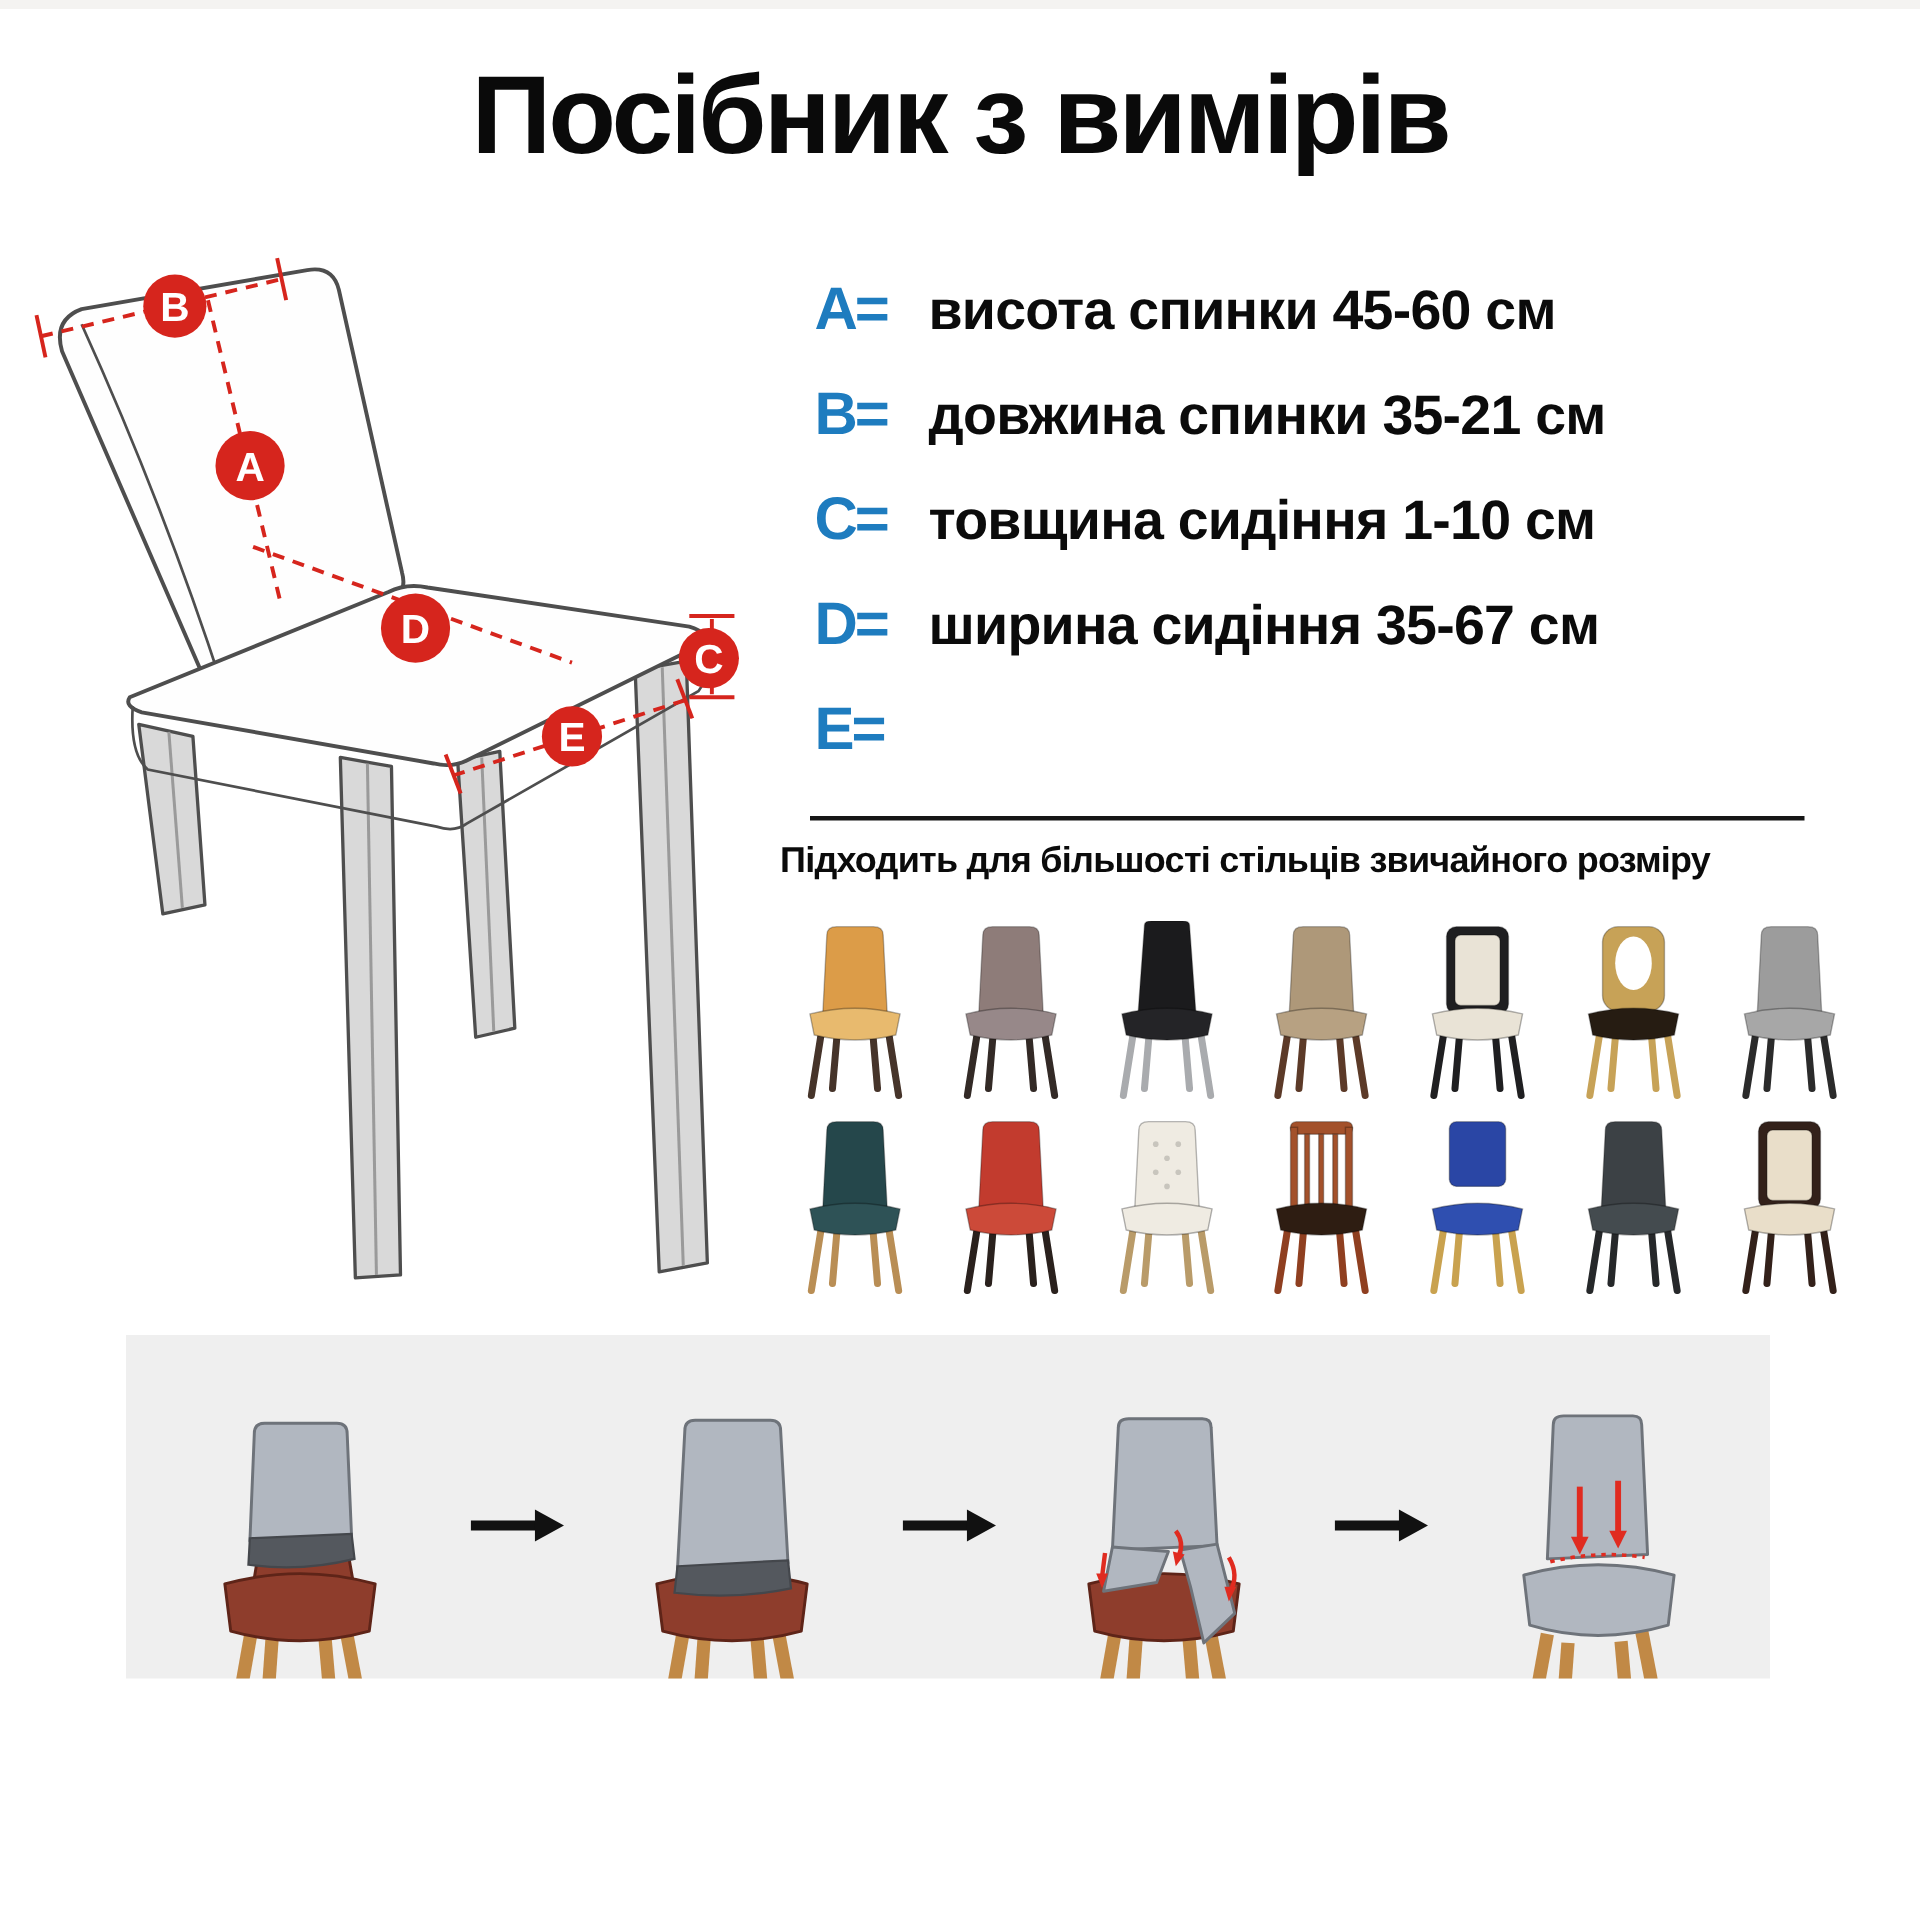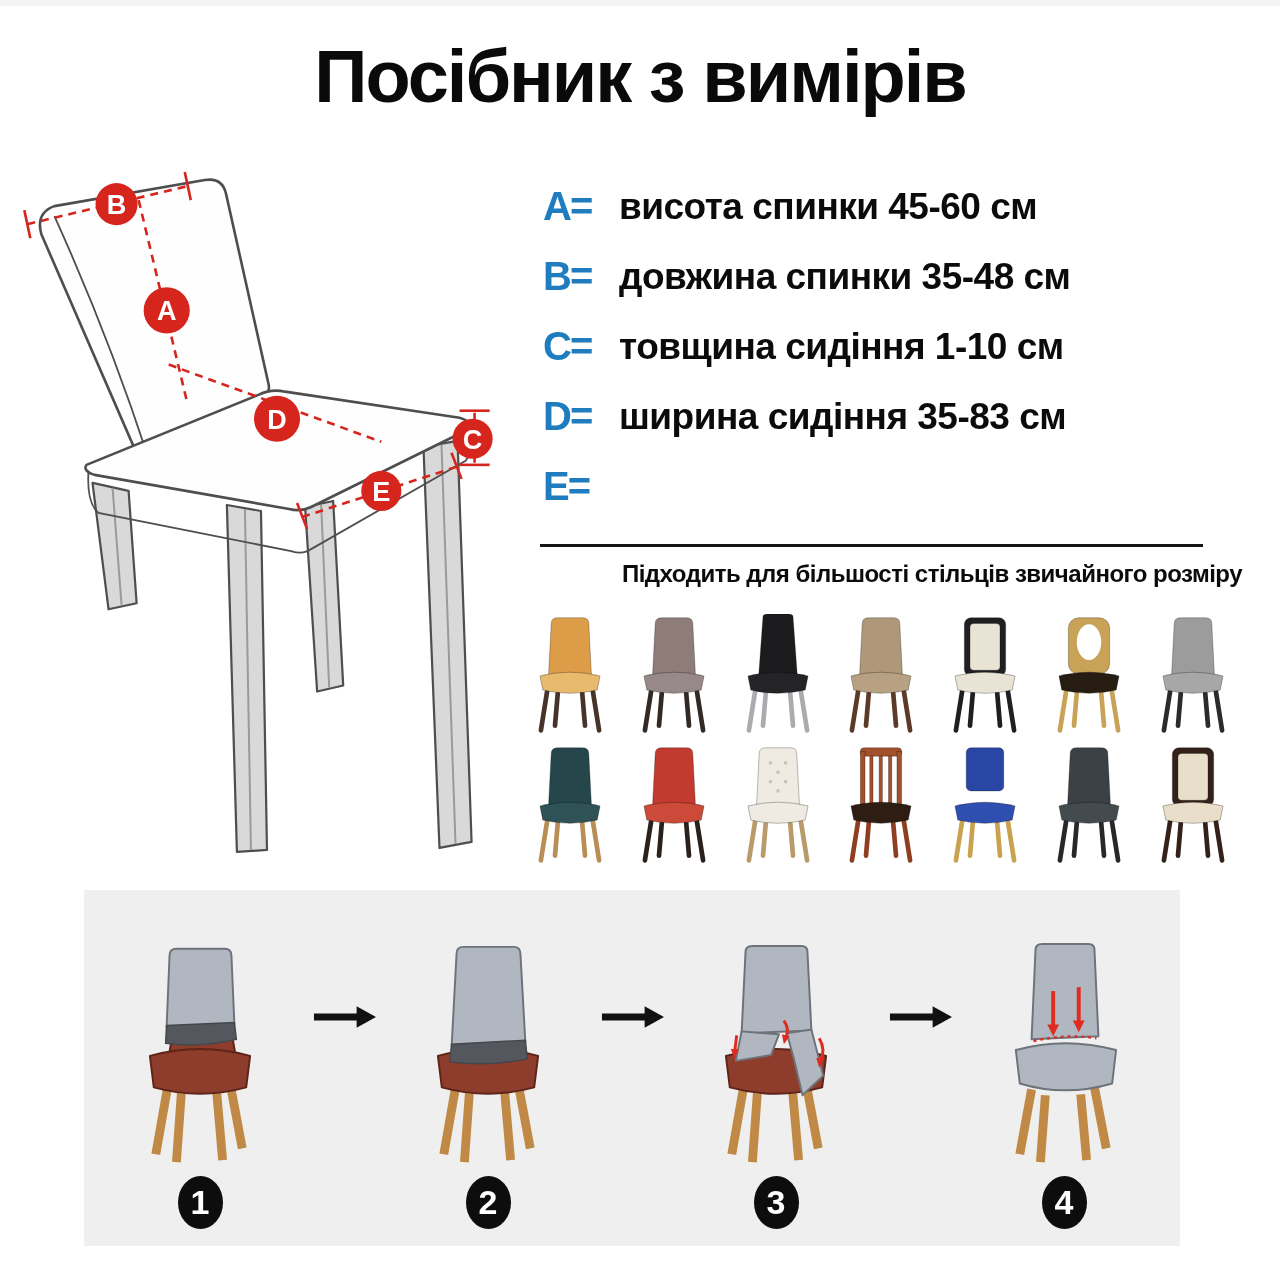--- a/index.html
+++ b/index.html
@@ -1,17 +1,17 @@
 <!DOCTYPE html>
 <html style="--accent-red: #d6251d; --accent-blue: #1e7cbf; --panel-gray: #efefef; --cover-gray: #b1b7c0; --cover-dark: #54585e; --seat-brown: #8e3d2c; --leg-wood: #c18946; --arrow-red: #e02b20;"><head>
 <meta charset="utf-8">
 <style>
   html,body{margin:0;padding:0;background:#fff;}
   body{width:1280px;height:1280px;font-family:"Liberation Sans",sans-serif;color:#0b0b0b;}
-  .page{position:relative;width:1280px;height:1280px;background:#fff;overflow:hidden;}
+  .page{position:relative;width:1280px;height:1119px;background:#fff;overflow:hidden;}
   .page::before{content:"";position:absolute;left:0;top:0;width:100%;height:6px;background:#f4f3f1;}
 
   .title{position:absolute;top:34px;left:0;right:0;text-align:center;
          font-size:74px;font-weight:800;letter-spacing:-2px;color:#0a0a0a;}
 
   
   .diagram{position:absolute;left:8px;top:160px;width:522px;height:712px;}
   .outline{fill:#fefefe;stroke:#4e4e4e;stroke-width:2.6;stroke-linejoin:round;}
   .thin{fill:none;stroke:#4e4e4e;stroke-width:1.8;}
   .leg{fill:#d9d9d9;stroke:#4e4e4e;stroke-width:2.2;stroke-linejoin:round;}
@@ -21,21 +21,21 @@
   .pt{fill:var(--accent-red);}
   .ptxt{fill:#fff;font-size:27px;font-weight:800;text-anchor:middle;}
 
   
   .specs{position:absolute;left:543px;top:184px;width:690px;}
   .spec-row{display:flex;align-items:center;height:45px;margin-bottom:25px;}
   .spec-key{width:76px;font-size:40px;font-weight:700;color:var(--accent-blue);letter-spacing:-2px;}
   .spec-val{font-size:37px;font-weight:800;letter-spacing:-0.5px;color:#0b0b0b;}
 
   .divider{position:absolute;left:540px;top:544px;width:663px;height:3px;background:#161616;}
-  .note{position:absolute;left:520px;top:560px;width:722px;text-align:right;
+  .note{position:absolute;left:520px;top:560px;width:722px;text-align:left;
         font-size:24px;font-weight:800;letter-spacing:-0.5px;}
 
   
   .chair-grid{position:absolute;left:518px;top:606px;width:727px;height:260px;
               display:grid;grid-template-columns:repeat(7,1fr);grid-template-rows:1fr 1fr;
               align-items:end;justify-items:center;}
   .chair-art{width:94px;height:122px;--frame:#888;}
   .chair-art g.variant{display:none;}
   .chair-art[data-variant="parsons"]  .v-parsons{display:inline;}
   .chair-art[data-variant="highback"] .v-highback{display:inline;}
@@ -117,29 +117,29 @@
     <text class="ptxt" x="372" y="340">E</text>
   </svg>
 
   <div class="specs">
     <div class="spec-row">
       <span class="spec-key">A=</span>
       <span class="spec-val">висота спинки 45-60 см</span>
     </div>
     <div class="spec-row">
       <span class="spec-key">B=</span>
-      <span class="spec-val">довжина спинки 35-48 см</span>
+      <span class="spec-val">довжина спинки 35-21 см</span>
     </div>
     <div class="spec-row">
       <span class="spec-key">C=</span>
       <span class="spec-val">товщина сидіння 1-10 см</span>
     </div>
     <div class="spec-row">
       <span class="spec-key">D=</span>
-      <span class="spec-val">ширина сидіння 35-83 см</span>
+      <span class="spec-val">ширина сидіння 35-67 см</span>
     </div>
     <div class="spec-row">
       <span class="spec-key">E=</span>
     </div>
   </div>
 
   <div class="divider"></div>
   <div class="note">Підходить для більшості стільців звичайного розміру</div>
 
   <div class="chair-grid">

